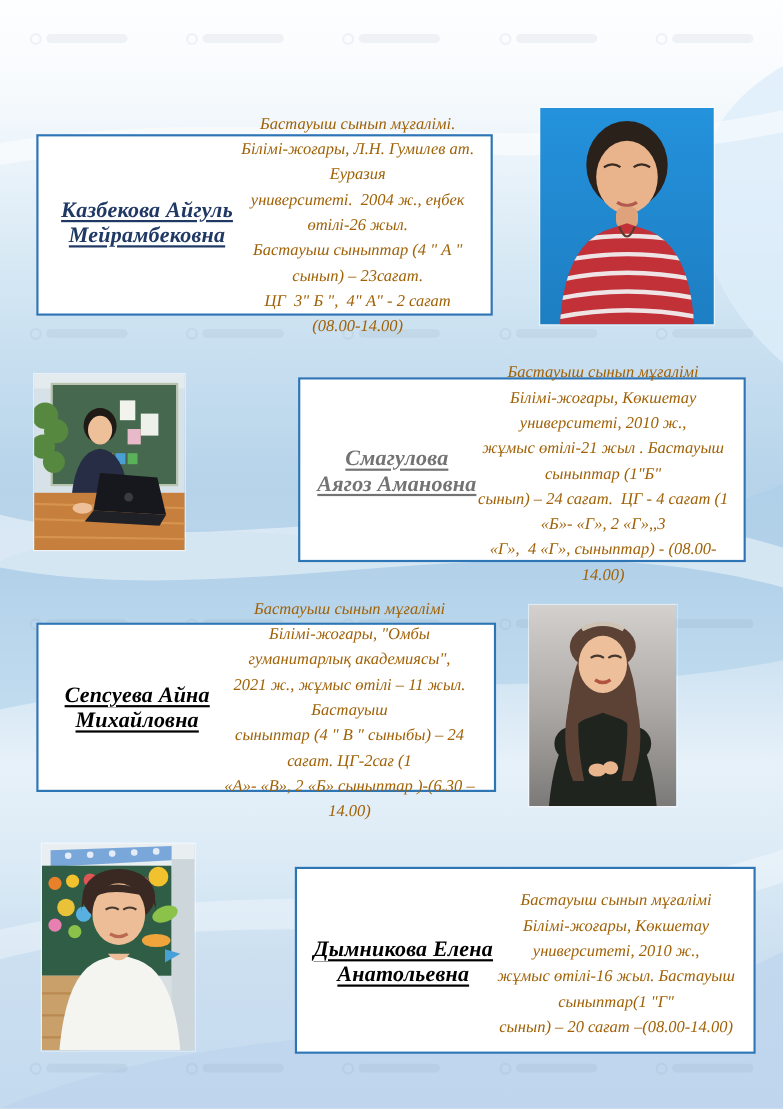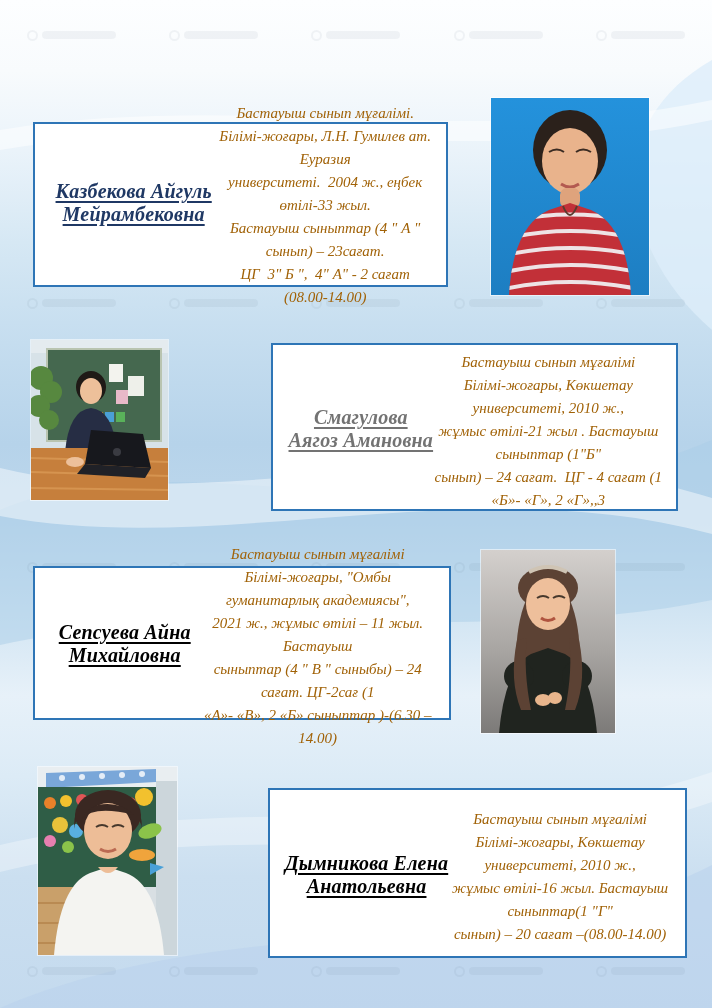--- a/index.html
+++ b/index.html
@@ -145,21 +145,21 @@
         <span class="wm-circle"></span>
         <span class="wm-bar"></span>
       </div>
   </div>
 
   <section class="card card-1">
     <h2 style="color: rgb(31, 56, 100);">Казбекова Айгуль Мейрамбековна</h2>
     <div class="body">
         <div class="line">Бастауыш сынып мұғалімі.</div>
         <div class="line">Білімі-жоғары, Л.Н. Гумилев ат. Еуразия</div>
-        <div class="line">университеті.  2004 ж., еңбек өтілі-33 жыл.</div>
+        <div class="line">университеті.  2004 ж., еңбек өтілі-26 жыл.</div>
         <div class="line">Бастауыш сыныптар (4 " А " сынып) – 23сағат.</div>
         <div class="line">ЦГ  3" Б ",  4" А" - 2 сағат       (08.00-14.00)</div>
       </div>
   </section>
 
   <div class="photo photo-1">
     <svg width="158" height="197" viewBox="0 0 158 197">
       <defs>
         <linearGradient id="p1bg" x1="0" y1="0" x2="0" y2="1">
           <stop offset="0" stop-color="#2492dc"></stop>
@@ -225,20 +225,21 @@
     </svg>
   </div>
 
   <section class="card card-2">
     <h2 style="color: #737373;">Смагулова Аягоз Амановна</h2>
     <div class="body">
         <div class="line">Бастауыш сынып мұғалімі</div>
         <div class="line">Білімі-жоғары, Көкшетау университеті, 2010 ж.,</div>
         <div class="line">жұмыс өтілі-21 жыл . Бастауыш сыныптар (1"Б"</div>
         <div class="line">сынып) – 24 сағат.  ЦГ - 4 сағат (1 «Б»- «Г», 2 «Г»,,3</div>
+        <div class="line">«Г»,  4 «Г», сыныптар) - (08.00-14.00)</div>
       </div>
   </section>
 
   <section class="card card-3">
     <h2 style="color: rgb(0, 0, 0);">Сепсуева Айна Михайловна</h2>
     <div class="body">
         <div class="line">Бастауыш сынып мұғалімі</div>
         <div class="line">Білімі-жоғары, "Омбы гуманитарлық академиясы",</div>
         <div class="line">2021 ж., жұмыс өтілі – 11 жыл. Бастауыш</div>
         <div class="line">сыныптар (4 " В " сыныбы) – 24 сағат. ЦГ-2сағ (1</div>

